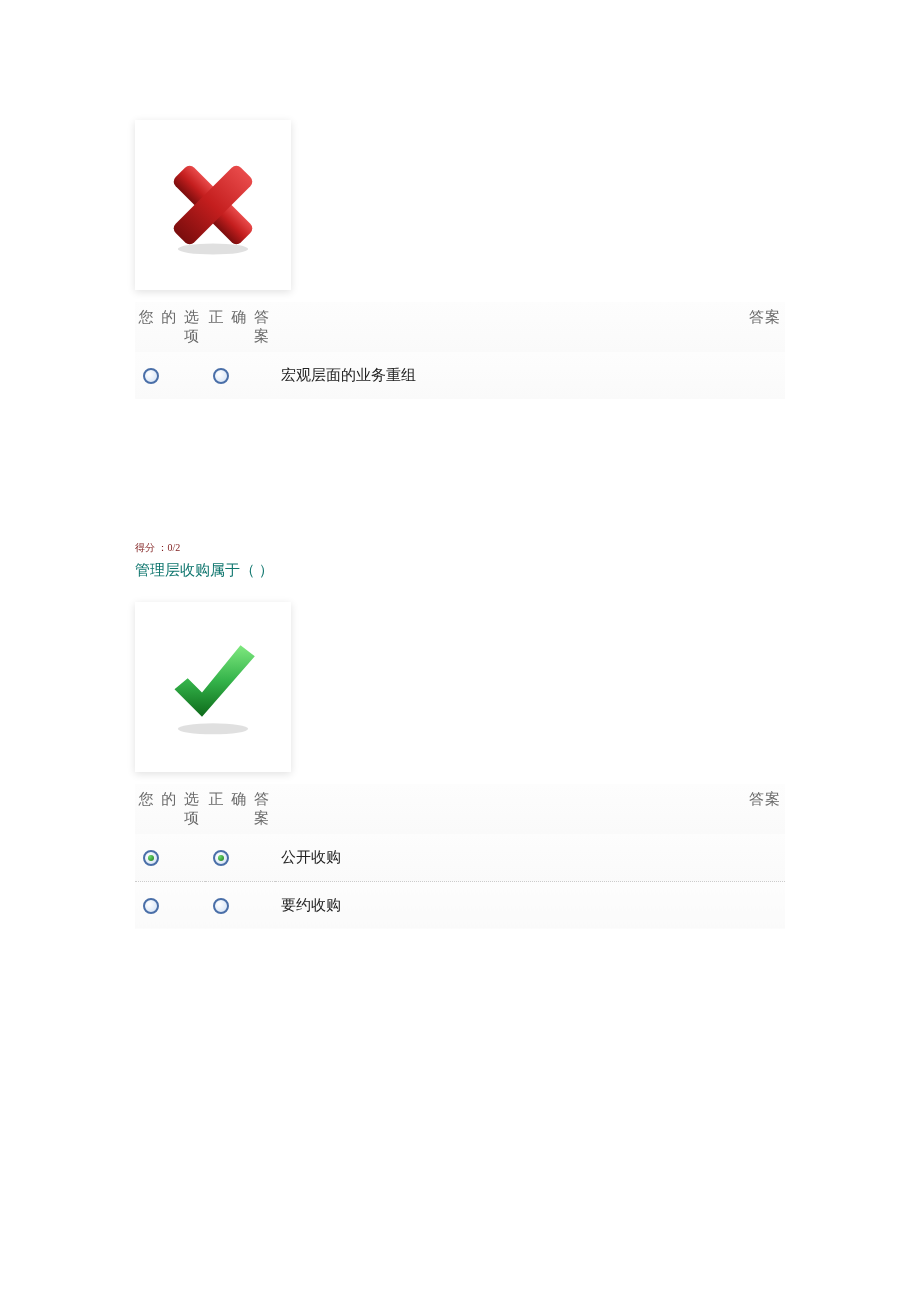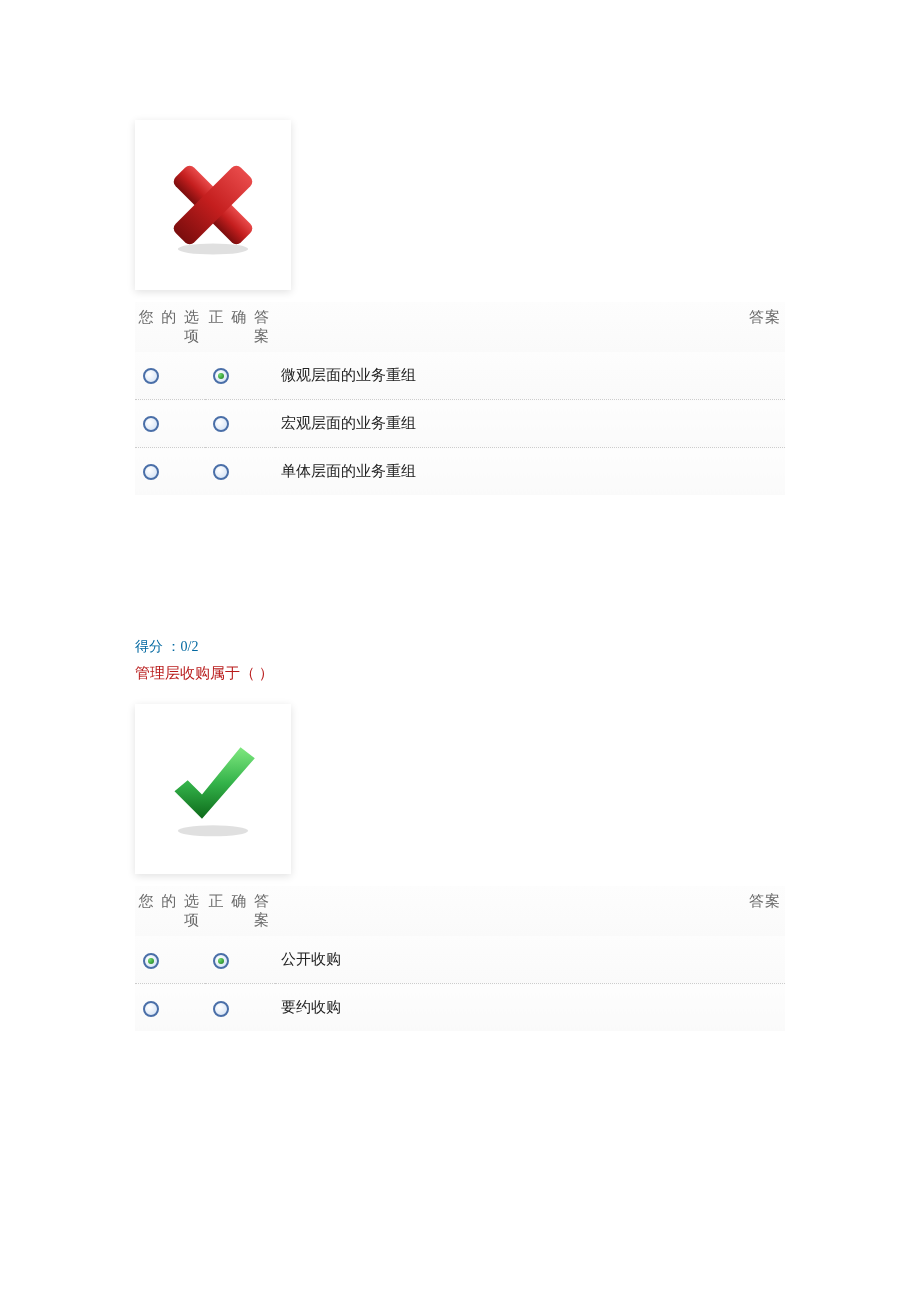--- a/index.html
+++ b/index.html
@@ -56,22 +56,22 @@
       background: radial-gradient(circle at 35% 35%, #fff 0%, #cfdff4 100%);
     }
     .radio.selected::after {
       content: "";
       position: absolute;
       top: 3px; left: 3px;
       width: 6px; height: 6px;
       background: radial-gradient(circle at 30% 30%, #6fdc6f, #1c7a1c);
       border-radius: 50%;
     }
-    .meta-line { color: #0369a1; font-size: 14px; line-height: 1.7; margin-bottom: 2px; }
-    .question-text { color: #b91c1c; font-size: 15px; line-height: 1.7; margin-bottom: 18px; }
+    .meta-line { color: #7f1d1d; font-size: 10px; line-height: 1.7; margin-bottom: 2px; }
+    .question-text { color: #0f766e; font-size: 15px; line-height: 1.7; margin-bottom: 18px; }
   </style>
 </head>
 <body>
 
 <div class="question-block">
   <div class="result-icon-box">
     <svg viewBox="0 0 100 100">
       <defs>
         <linearGradient id="gRed" x1="0" y1="0" x2="0" y2="1">
           <stop offset="0%" stop-color="#e94b4b"></stop>
@@ -97,32 +97,22 @@
         <th class="col2">
           <span>正 确 答</span><br>
           <span>案</span>
         </th>
         <th class="col3">答案</th>
       </tr>
     </thead>
     <tbody>
       <tr>
         <td class="radio-cell"><span class="radio"></span></td>
-        <td class="radio-cell"><span class="radio selected"></span></td>
-        <td class="answer-text">微观层面的业务重组</td>
-      </tr>
-      <tr>
-        <td class="radio-cell"><span class="radio"></span></td>
         <td class="radio-cell"><span class="radio"></span></td>
         <td class="answer-text">宏观层面的业务重组</td>
-      </tr>
-      <tr>
-        <td class="radio-cell"><span class="radio"></span></td>
-        <td class="radio-cell"><span class="radio"></span></td>
-        <td class="answer-text">单体层面的业务重组</td>
       </tr>
     </tbody>
   </table>
 </div>
 
 <div class="question-block">
   <div class="meta-line">
     <span>得分 ：</span><span>0/2</span>
   </div>
   <div class="question-text">管理层收购属于（ ）</div>

